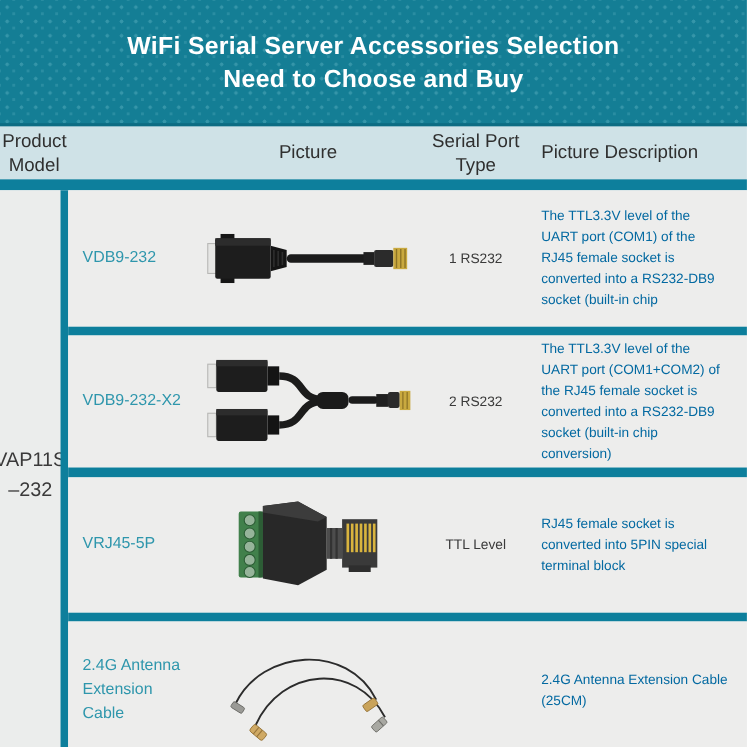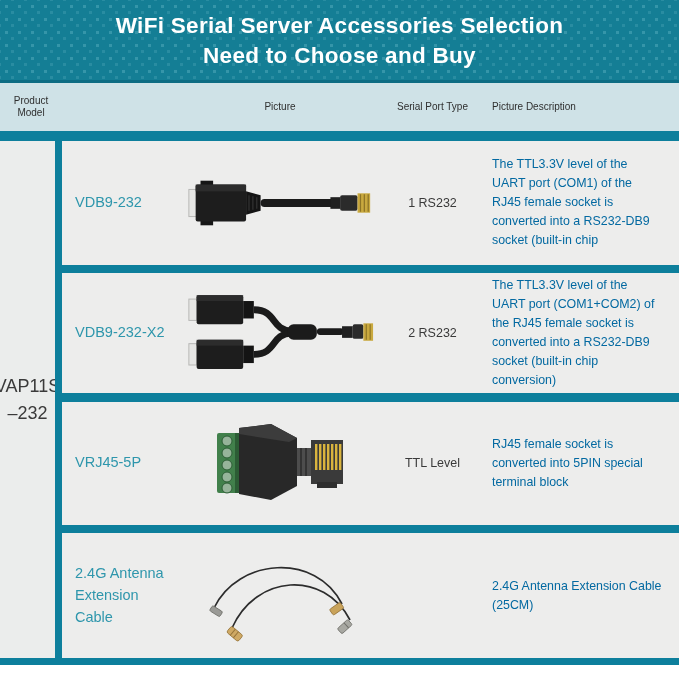--- a/index.html
+++ b/index.html
@@ -4,42 +4,42 @@
 <style>
   * { margin:0; padding:0; box-sizing:border-box; }
   html,body { background:#fff; }
   body { font-family:"Liberation Sans", sans-serif; }
   .page {
     position:relative; width:679px; height:679px; overflow:hidden;
     background:#fff;
   }
   
   .banner {
-    height:83px;
+    height:115px;
     background-color:var(--banner-teal,#147e95);
     background-image:
       radial-gradient(rgba(140,210,220,0.28) 1.6px, transparent 1.9px),
       radial-gradient(rgba(140,210,220,0.18) 1.4px, transparent 1.7px);
     background-size:13px 13px, 13px 13px;
     background-position:0 0, 6px 6px;
     border-bottom:3px solid #0d6c83;
     display:flex; flex-direction:column; justify-content:center; align-items:center;
     gap:3px;
   }
   .banner-line {
     color:#fff; font-size:22.5px; font-weight:600; letter-spacing:0.3px;
     text-align:center; line-height:1.2;
   }
   
   .thead {
     height:48px; background:var(--header-bg,#cfe2e7);
     display:grid;
     grid-template-columns:62px 13px 110px 190px 115px 1fr;
     align-items:center;
-    color:#2f2f2f; font-size:10px;
+    color:#2f2f2f; font-size:17px;
   }
   .th { line-height:1.25; }
   .th.product { grid-column:1; text-align:center; padding:0 2px; }
   .th.accessory { grid-column:3; text-align:left; }
   .th.picture { grid-column:4; text-align:center; }
   .th.serial { grid-column:5; text-align:center; }
   .th.func { grid-column:6; text-align:left; padding-left:2px; }
   .teal-bar { height:10px; background:var(--teal,#0d7f9c); }
   .bottom-bar { height:7px; background:var(--teal,#0d7f9c); }
   

